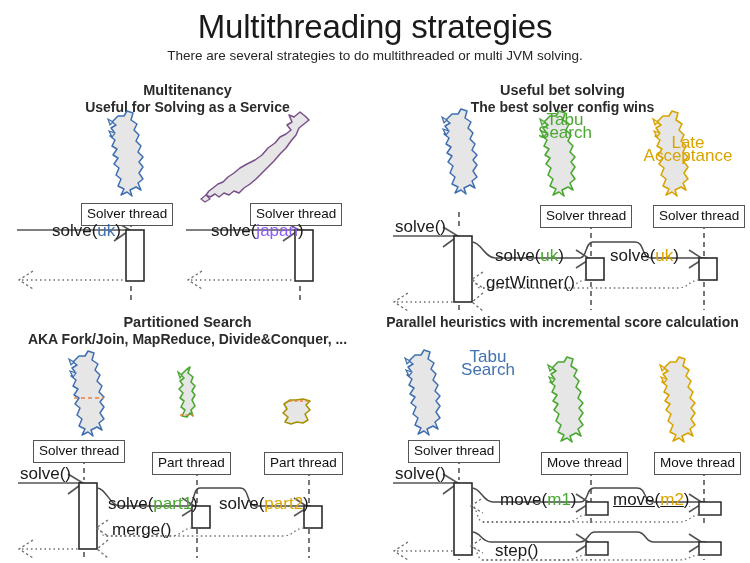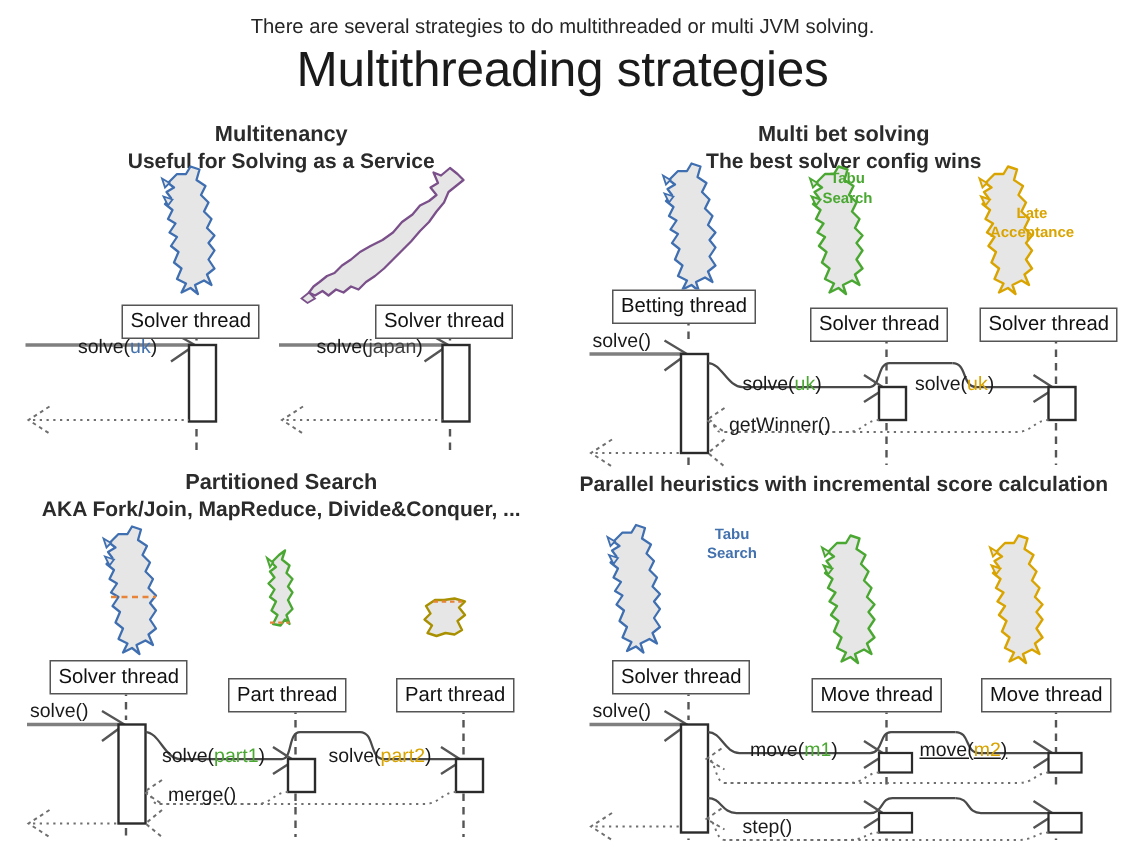--- a/index.html
+++ b/index.html
@@ -49,57 +49,56 @@
   .q-title {
     font-size: 14.5px; font-weight: bold; color: #2b2b2b; line-height: 17px;
   }
   .q-sub {
     font-size: 14px; font-weight: bold; color: #2b2b2b; line-height: 14px; margin-top: 1px;
   }
   .q-svg { position: absolute; left: 0; top: 0; width: 375px; height: 253px; }
 
   .lbl {
     position: absolute;
-    font-size: 13px;
+    font-size: 17px;
     color: #1a1a1a;
     white-space: nowrap;
     line-height: 14px;
   }
   .lbl-sm {
     position: absolute;
-    font-size: 10px;
+    font-size: 17px;
     white-space: nowrap;
     line-height: 13px;
     text-align: center;
-    font-weight: bold;
   }
   .thread-box {
     position: absolute;
     border: 1.4px solid #555555;
     background: #ffffff;
     font-size: 13.5px;
     color: #111111;
     text-align: center;
     line-height: 18px;
     padding: 1px 5px 2px 5px;
     white-space: nowrap;
   }
   .c-blue   { color: #4271ae; }
-  .c-purple { color: #404040; }
+  .c-purple { color: #8b5cf6; }
   .c-green  { color: #4aa832; }
   .c-gold   { color: #d9a400; margin-top: 23px; }
 </style>
 </head>
 <body>
 
 <div id="page">
 
   <div id="title-block">
+    <div id="main-title">Multithreading strategies</div>
     <div id="main-subtitle">There are several strategies to do multithreaded or multi JVM solving.</div>
-    <div id="main-title">Multithreading strategies</div>
   </div>
 
   <div class="quadrant" id="q-tl">
     <div class="q-head">
       <div class="q-title">Multitenancy</div>
       <div class="q-sub">Useful for Solving as a Service</div>
     </div>
 
     <svg class="q-svg" viewBox="0 0 375 253">
 
@@ -144,21 +143,21 @@
     <div class="thread-box" style="left:81px; top:125px;">Solver thread</div>
     <div class="thread-box" style="left:250px; top:125px;">Solver thread</div>
 
     <div class="lbl" style="left:52px; top:146px;"><span>solve(</span><span class="c-blue">uk</span><span>)</span></div>
 
     <div class="lbl" style="left:211px; top:146px;"><span>solve(</span><span class="c-purple">japan</span><span>)</span></div>
   </div>
 
   <div class="quadrant" id="q-tr">
     <div class="q-head">
-      <div class="q-title">Multi bet solving</div>
+      <div class="q-title">Useful bet solving</div>
       <div class="q-sub">The best solver config wins</div>
     </div>
 
     <svg class="q-svg" viewBox="0 0 375 253">
 
       <g>
         <path d="M77,36 L71,42 L75,45 L70,48 L73,52 L69,56 L74,60 L71,66 L76,69 L72,75
                  L77,78 L73,84 L78,88 L75,95 L80,99 L77,106 L83,109 L80,115 L86,112
                  L91,116 L89,110 L95,107 L100,110 L97,103 L102,99 L98,93 L102,87 L98,82
                  L102,77 L97,72 L100,66 L95,61 L98,55 L93,50 L96,44 L90,40 L92,33 L86,31 L83,36 Z" fill="#e6e6e6" stroke="#3f6fb0" stroke-width="1.5" stroke-linejoin="round"></path>
@@ -211,21 +210,20 @@
 
     <div class="lbl-sm c-green" style="left:150px; top:35px; width:80px;">
       <div>Tabu</div>
       <div>Search</div>
     </div>
     <div class="lbl-sm c-gold" style="left:258px; top:35px; width:110px;">
       <div>Late</div>
       <div>Acceptance</div>
     </div>
 
-    <div class="thread-box" style="left:33px; top:115px;">Betting thread</div>
     <div class="thread-box" style="left:165px; top:127px;">Solver thread</div>
     <div class="thread-box" style="left:278px; top:127px;">Solver thread</div>
 
     <div class="lbl" style="left:20px; top:142px;">solve()</div>
     <div class="lbl" style="left:120px; top:171px;"><span>solve(</span><span class="c-green">uk</span><span>)</span></div>
     <div class="lbl" style="left:235px; top:171px;"><span>solve(</span><span class="c-gold">uk</span><span>)</span></div>
     <div class="lbl" style="left:111px; top:198px;">getWinner()</div>
   </div>
 
   <div class="quadrant" id="q-bl">

